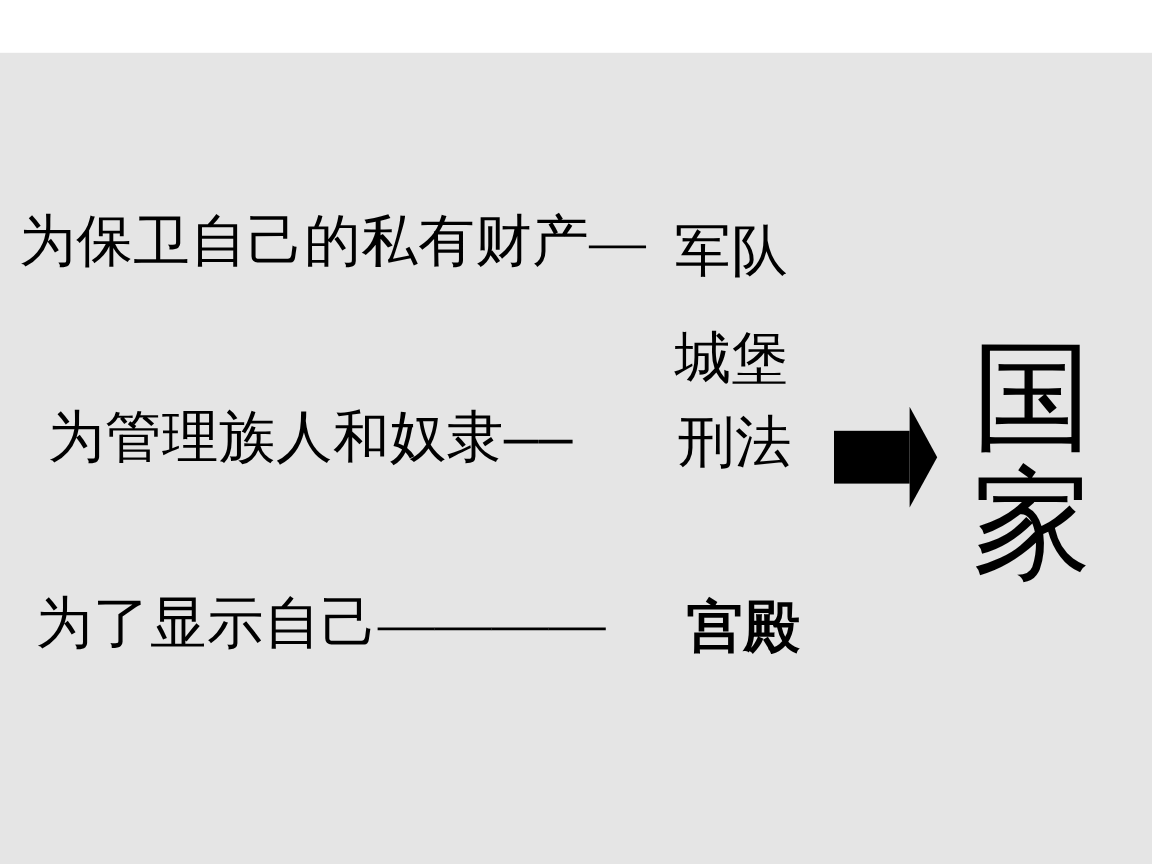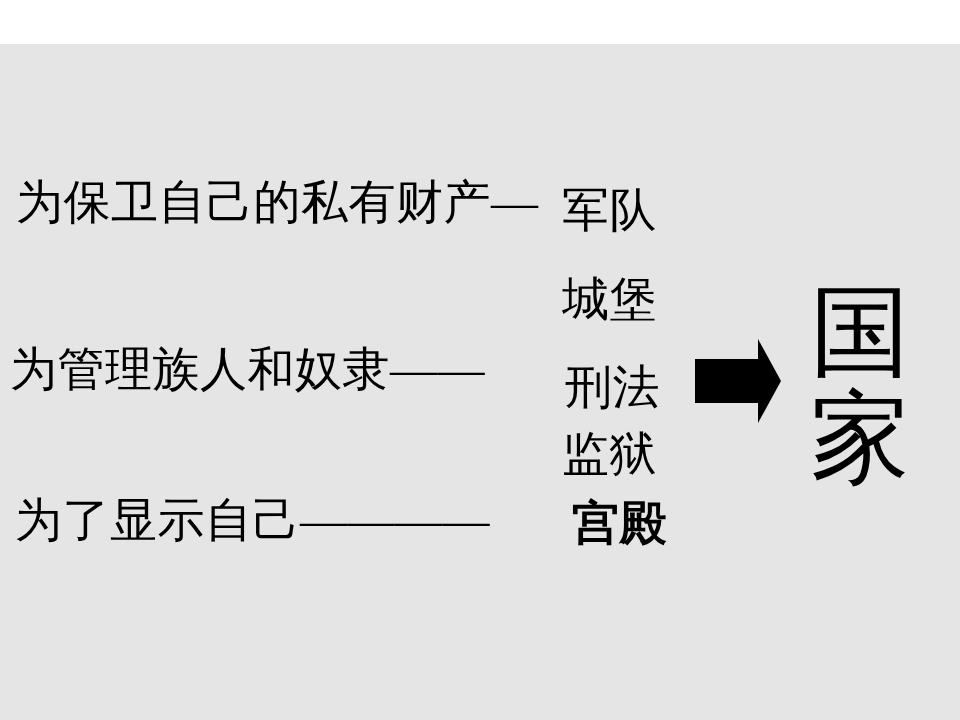--- a/index.html
+++ b/index.html
@@ -20,27 +20,27 @@
   .txt {
     position: absolute;
     font-size: 47px;
     line-height: 1.08;
     letter-spacing: 0.5px;
     white-space: nowrap;
     color: #000000;
   }
   
   #cause-1  { left: 16px;  top: 133px; }
-  #cause-2  { left: 10px;  top: 300px; }
-  #cause-3a { left: 15px;  top: 451px; text-align: center; }
+  #cause-2  { left: 40px;  top: 300px; font-family: Liberation Mono, monospace; }
+  #cause-3a { left: 30px;  top: 451px; text-align: center; }
   #cause-3b { left: 23px;  top: 507px; }
   
   #outcome-army   { left: 562px; top: 141px; }
   #outcome-castle { left: 562px; top: 230px; }
-  #outcome-law    { left: 565px; top: 318px; }
+  #outcome-law    { left: 565px; top: 300px; }
   #outcome-prison { left: 562px; top: 385px; }
   #outcome-palace { left: 572px; top: 454px; font-weight: bold; }
   
   .arrow {
     position: absolute;
     left: 695px;
     top: 295px;
     width: 86px;
     height: 84px;
   }
@@ -88,21 +88,20 @@
 
   <div class="txt" id="cause-3a">为了显示自己————</div>
 
 
   <div class="txt" id="outcome-castle">城堡</div>
 
   <div class="txt" id="outcome-army">军队</div>
 
   <div class="txt" id="outcome-law">刑法</div>
 
-  <div class="txt" id="outcome-prison">监狱</div>
 
   <div class="txt" id="outcome-palace">宫殿</div>
 
   <div class="arrow">
     <div class="shaft"></div>
     <div class="head"></div>
   </div>
 
   <div id="conclusion">国家</div>
 

